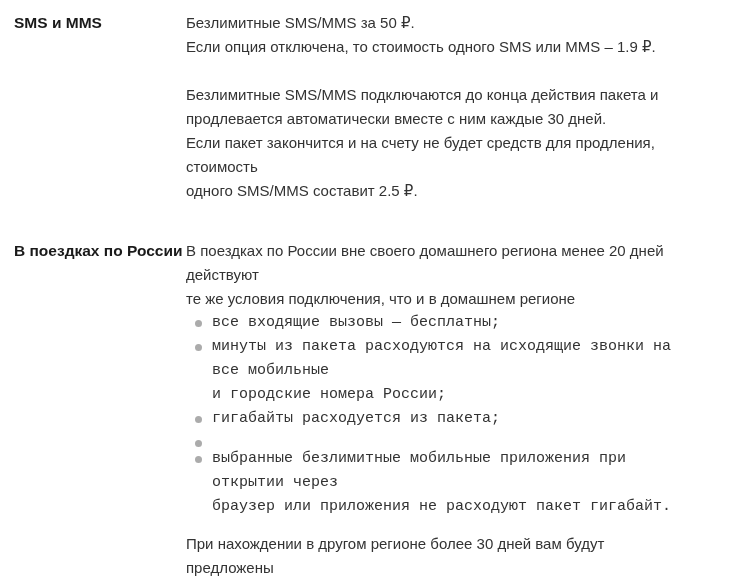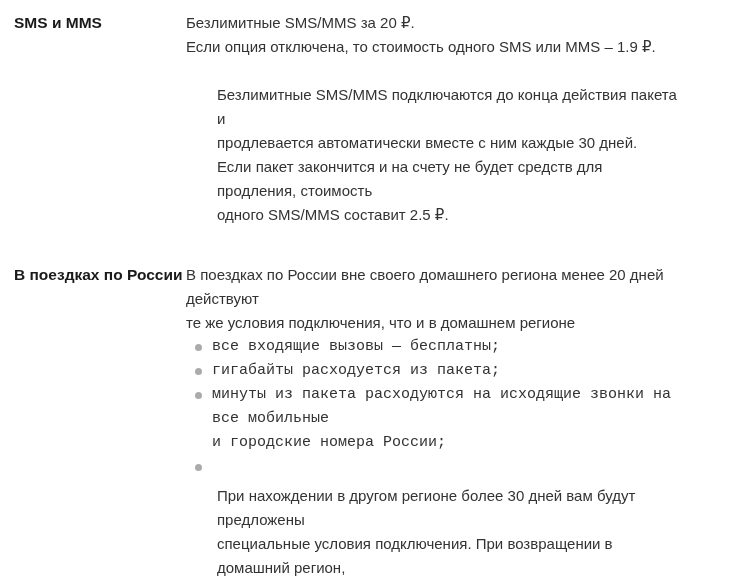--- a/index.html
+++ b/index.html
@@ -34,21 +34,21 @@
     color: #1a1a1a;
     padding-top: 0;
     white-space: nowrap;
   }
   .content { min-width: 0; }
   .para {
     margin: 0 0 24px 0;
     white-space: pre-line;
   }
   .para.tight { margin-bottom: 0; }
-  .para:last-child { margin-bottom: 0; margin-left: 31px; }
+  .para:last-child { margin-bottom: 0; }
   .para.outro { margin-top: 13px; margin-bottom: 0; }
   ul.bullets {
     list-style: none;
     margin: 0;
     padding: 0;
   }
   ul.bullets li {
     display: flex;
     align-items: flex-start;
     margin: 0;
@@ -68,50 +68,55 @@
   }
 </style>
 </head>
 <body>
 
 <div class="page">
 
   <section class="row">
     <div class="label">SMS и MMS</div>
     <div class="content">
-      <p class="para">Безлимитные SMS/MMS за 20 ₽.
+      <p class="para">Безлимитные SMS/MMS за 50 ₽.
 Если опция отключена, то стоимость одного SMS или MMS – 1.9 ₽.</p>
       <p class="para">Безлимитные SMS/MMS подключаются до конца действия пакета и
 продлевается автоматически вместе с ним каждые 30 дней.
 Если пакет закончится и на счету не будет средств для продления, стоимость
 одного SMS/MMS составит 2.5 ₽.</p>
     </div>
   </section>
 
   <section class="row">
     <div class="label">В поездках по России</div>
     <div class="content">
       <p class="para tight">В поездках по России вне своего домашнего региона менее 20 дней действуют
 те же условия подключения, что и в домашнем регионе</p>
       <ul class="bullets">
         <li>
           <span class="dot"></span>
           <span class="bullet-text">все входящие вызовы — бесплатны;</span>
         </li>
         <li>
           <span class="dot"></span>
-          <span class="bullet-text">гигабайты расходуется из пакета;</span>
-        </li>
-        <li>
-          <span class="dot"></span>
           <span class="bullet-text">минуты из пакета расходуются на исходящие звонки на все мобильные
 и городские номера России;</span>
         </li>
         <li>
           <span class="dot"></span>
+          <span class="bullet-text">гигабайты расходуется из пакета;</span>
+        </li>
+        <li>
+          <span class="dot"></span>
+        </li>
+        <li>
+          <span class="dot"></span>
+          <span class="bullet-text">выбранные безлимитные мобильные приложения при открытии через
+браузер или приложения не расходуют пакет гигабайт.</span>
         </li>
       </ul>
       <p class="para outro">При нахождении в другом регионе более 30 дней вам будут предложены
 специальные условия подключения. При возвращении в домашний регион,
 возврат на тарифные пакеты домашнего региона произойдет после
 завершения текущего пакета или в течение суток, если пакет не был
 подключен.</p>
     </div>
   </section>
 

